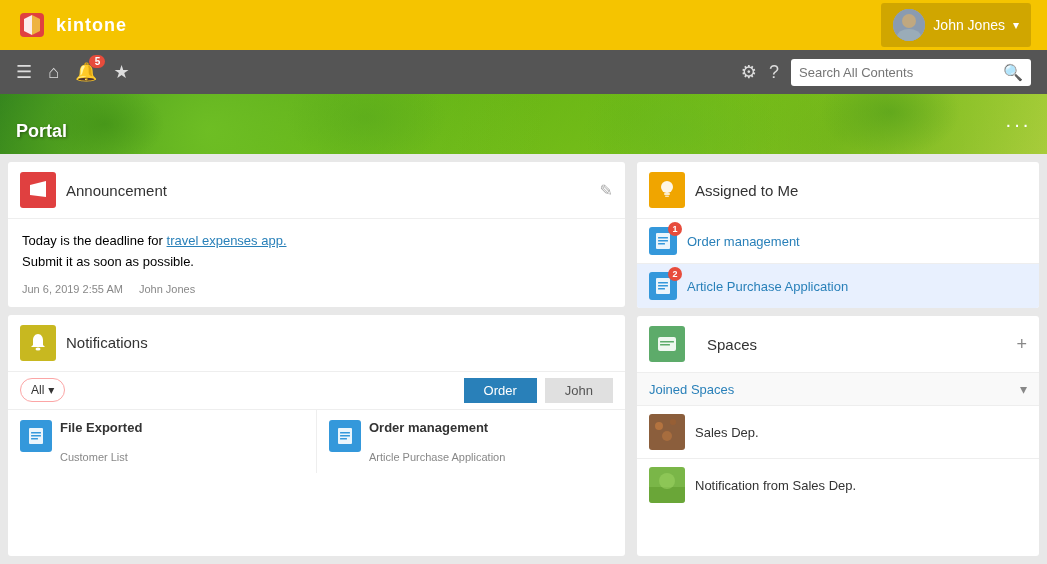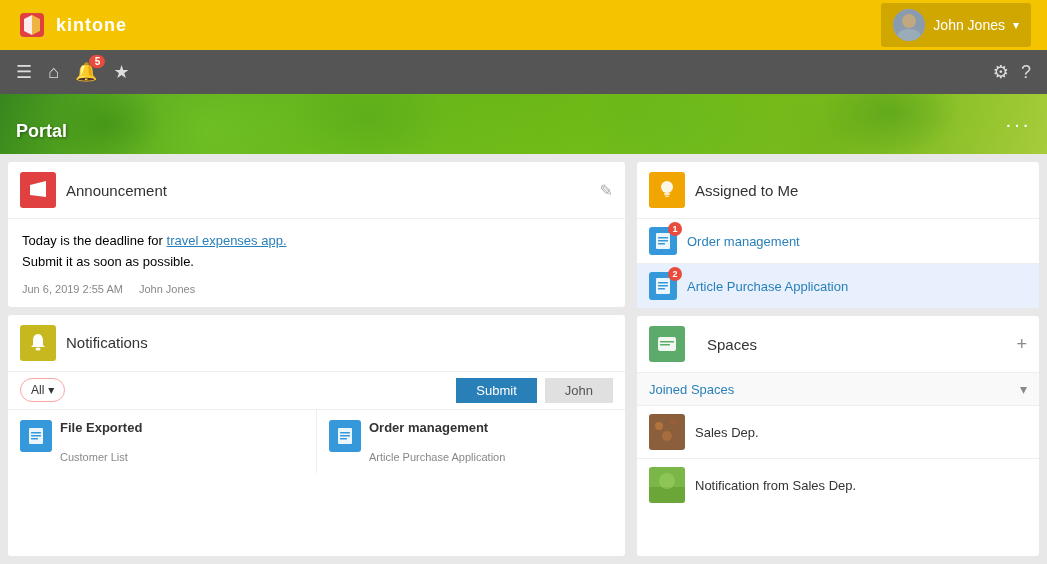--- a/index.html
+++ b/index.html
@@ -224,20 +224,24 @@
     <span class="nav-icon">⌂</span>
     <span class="nav-icon" style="position:relative;">
       🔔
       <span class="badge">5</span>
     </span>
     <span class="nav-icon">★</span>
   </div>
   <div class="nav-right">
     <span class="nav-icon">⚙</span>
     <span class="nav-icon">?</span>
+    <div class="search-box">
+      <input class="search-input" type="text" placeholder="Search All Contents" style="">
+      <span class="search-btn">🔍</span>
+    </div>
   </div>
 </div>
 
 <div class="portal-banner">
   <div class="portal-banner-bg"></div>
   <div class="leaf-decoration"></div>
   <span class="portal-title">Portal</span>
   <span class="portal-more">···</span>
 </div>
 
@@ -277,21 +281,21 @@
           </svg>
         </div>
         <span class="notif-title">Notifications</span>
       </div>
       <div class="notif-filter-bar">
         <div class="filter-dropdown">
           <span>All</span>
           <span>▾</span>
         </div>
         <div class="filter-spacer"></div>
-        <button class="tab-btn active">Submit</button>
+        <button class="tab-btn active">Order</button>
         <button class="tab-btn inactive">John</button>
       </div>
       <div class="notif-items">
         <div class="notif-item">
           <div class="notif-item-icon">
             <svg width="18" height="18" viewBox="0 0 18 18">
               <rect x="2" y="1" width="14" height="16" rx="1" fill="#fff" opacity="0.9"></rect>
               <rect x="4" y="5" width="10" height="1.5" rx="0.5" fill="#3498db"></rect>
               <rect x="4" y="8" width="10" height="1.5" rx="0.5" fill="#3498db"></rect>
               <rect x="4" y="11" width="7" height="1.5" rx="0.5" fill="#3498db"></rect>

